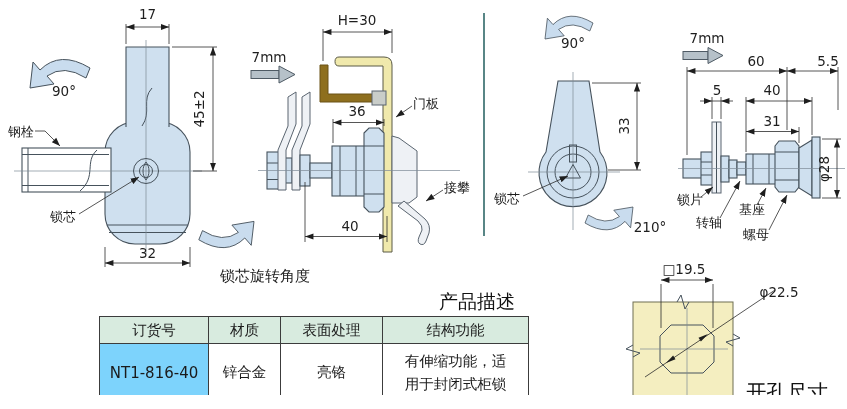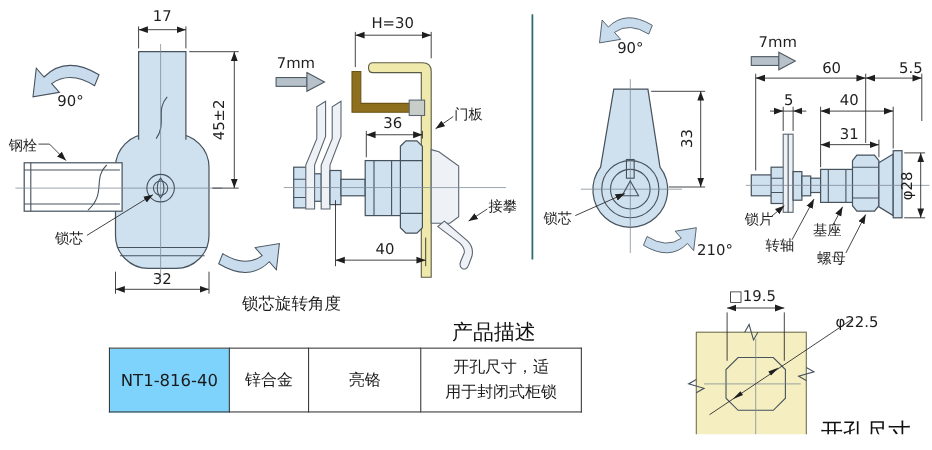--- a/index.html
+++ b/index.html
@@ -14,21 +14,21 @@
   .dim   {stroke:#2b2b2b;fill:none;stroke-width:0.8;}
   .dimtxt{font-size:13.5px;fill:#1e1e1e;text-anchor:middle;}
   .lbl   {font-size:13px;fill:#1e1e1e;text-anchor:middle;}
   .big   {font-size:15px;fill:#1e1e1e;text-anchor:middle;}
   .swoosh{fill:#c9dcee;stroke:#46525c;stroke-width:1;}
   .grey  {fill:#b6c1c9;stroke:#4e5a64;stroke-width:1;}
   .yellow{fill:#f0e9ac;stroke:#5a5a46;stroke-width:1;}
   .brown {fill:#8e6f1e;stroke:#6b5316;stroke-width:1;}
   .arrfill{fill:#1e1e1e;stroke:none;}
   
-  .tbl-title{position:absolute;left:411px;top:289px;width:104px;text-align:left;
+  .tbl-title{position:absolute;left:411px;top:289px;width:104px;text-align:right;
              font-size:19px;color:#111;}
   table.spec{position:absolute;left:99px;top:316px;border-collapse:collapse;
              table-layout:fixed;width:429px;}
   table.spec td,table.spec th{border:1.4px solid #3c3c3c;font-weight:normal;
              text-align:center;vertical-align:middle;color:#1b1b1b;padding:0;}
   table.spec tr.hd td{height:26px;background:#d8ebdf;font-size:14.5px;}
   table.spec tr.dt td{height:57px;background:#ffffff;font-size:14.5px;}
   table.spec tr.dt td.green{background:#7dd3fc;font-size:15px;}
   td.fn{white-space:pre-line;line-height:1.55;font-size:14px;}
 </style>
@@ -275,23 +275,29 @@
 <div class="tbl-title">产品描述</div>
 
 <table class="spec">
   <colgroup>
     <col style="width:109px">
         <col style="width:72px">
         <col style="width:102px">
         <col style="width:146px">
   </colgroup>
   <tbody>
+        <tr class="hd">
+    <td>订货号</td>
+    <td>材质</td>
+    <td>表面处理</td>
+    <td>结构功能</td>
+  </tr>
   <tr class="dt">
     <td class="green">NT1-816-40</td>
     <td>锌合金</td>
     <td>亮铬</td>
-    <td class="fn">开孔尺寸，适
+    <td class="fn">有伸缩功能，适
 用于封闭式柜锁</td>
   </tr>
 </tbody>
     </table>
 
 </div>
 
 </body></html>

